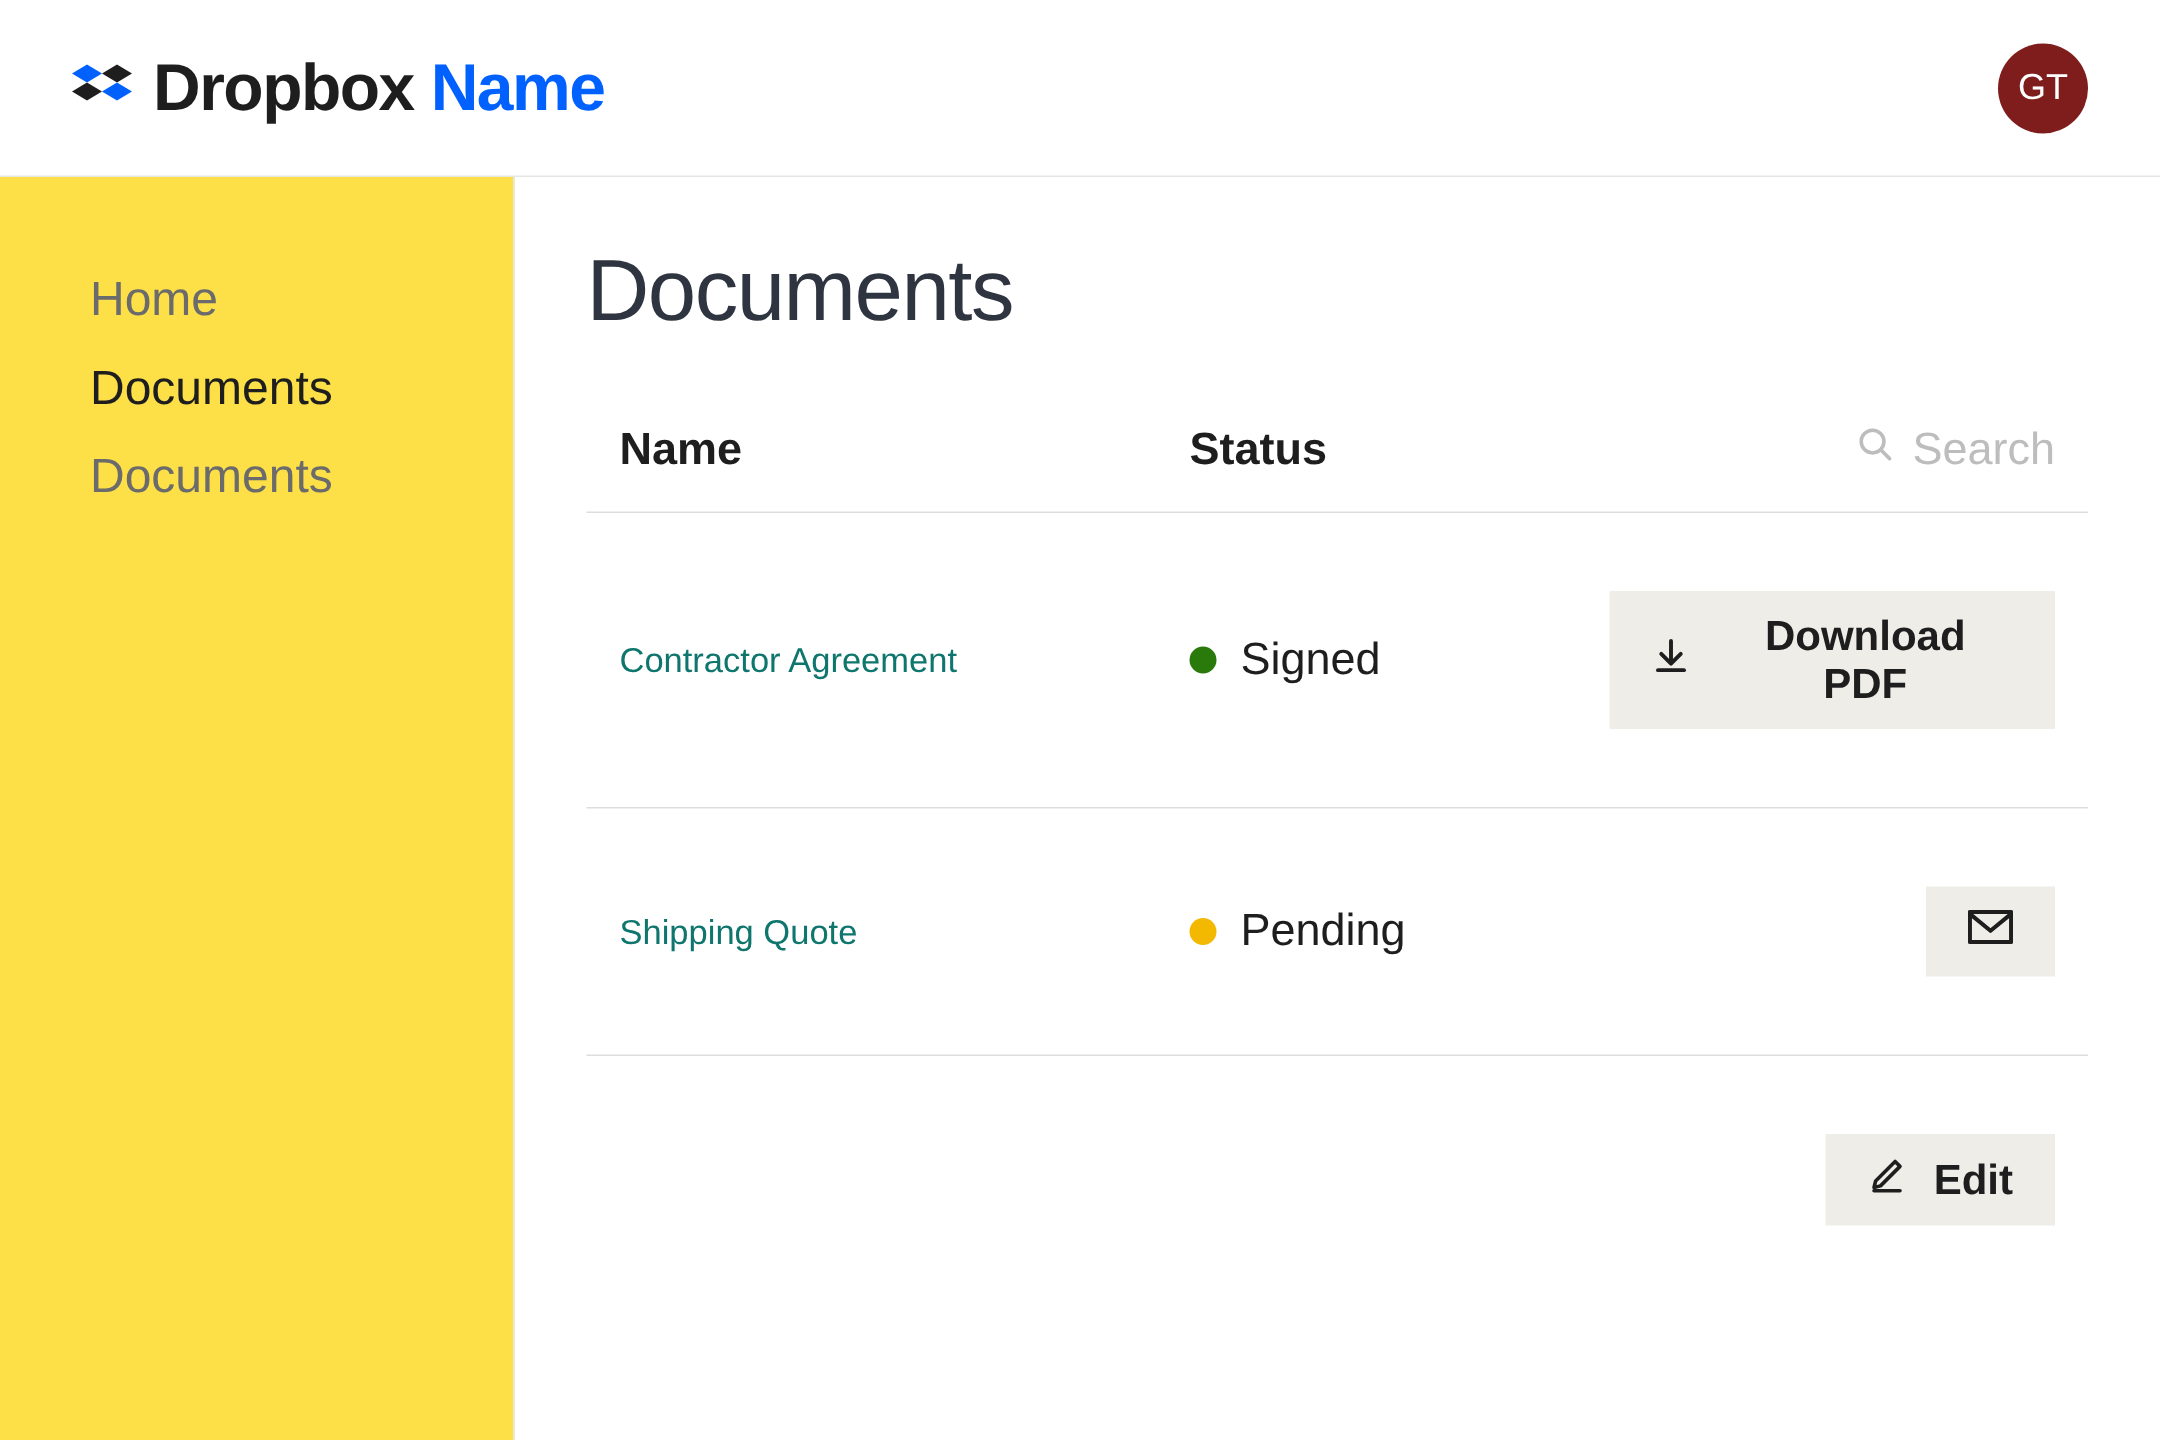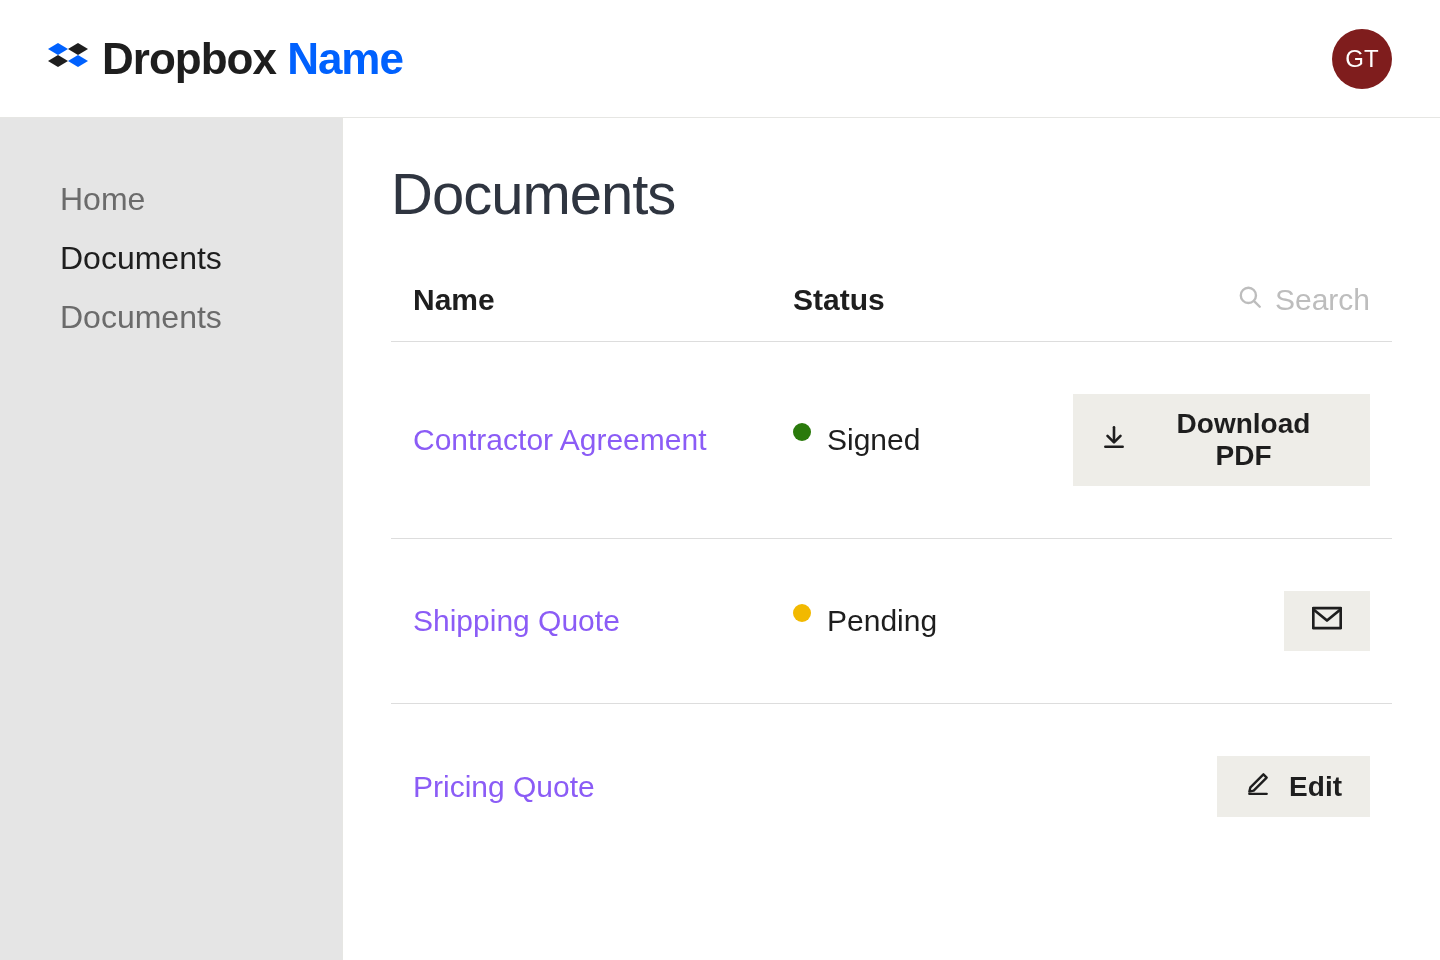--- a/index.html
+++ b/index.html
@@ -42,21 +42,21 @@
     font-size: 24px;
     font-weight: 500;
     cursor: pointer;
   }
   .body {
     display: flex;
     height: calc(960px - 118px);
   }
   .sidebar {
     width: 343px;
-    background: #e5e5e5;
+    background: #fde047;
     border-right: 1px solid #e6e6e3;
     padding: 52px 0 0 60px;
   }
   .sidebar-item {
     font-size: 32px;
     line-height: 1.85;
     color: #6b6b6b;
     cursor: pointer;
     font-weight: 400;
   }
@@ -103,26 +103,27 @@
   }
   .search svg { stroke: #bdbdbd; }
   .row {
     display: flex;
     align-items: center;
     padding: 52px 22px;
     border-bottom: 1px solid #ddd;
   }
   .row:last-child { border-bottom: none; }
   .doc-name {
-    font-size: 30px;
-    color: #8b5cf6;
+    font-size: 23px;
+    color: #0f766e;
     font-weight: 400;
   }
   .status {
     display: flex;
+    align-items: center;
     gap: 16px;
     font-size: 30px;
   }
   .dot {
     width: 18px; height: 18px; border-radius: 50%;
     display: inline-block;
   }
   .dot.signed { background: #2a7a0b; }
   .dot.pending { background: #f2b900; }
   .dot.draft { background: #c9c9c1; }
@@ -223,21 +224,20 @@
               <svg width="30" height="24" viewBox="0 0 24 18" fill="none" stroke-width="2.2" stroke-linejoin="round">
                 <rect x="1" y="1" width="22" height="16"></rect>
                 <polyline points="1,2 12,11 23,2"></polyline>
               </svg>
             </span>
           </button>
         </div>
       </div>
 
       <div class="row">
-        <div class="col-name doc-name">Pricing Quote</div>
         <div class="col-action">
           <button class="action-btn">
             <span>
               <svg width="26" height="26" viewBox="0 0 24 24" fill="none" stroke-width="2.2" stroke-linecap="round" stroke-linejoin="round">
                 <path d="M4 20 L8 19 L20 7 L17 4 L5 16 Z"></path>
                 <line x1="4" y1="22" x2="20" y2="22"></line>
               </svg>
             </span>
             <span>Edit</span>
           </button>

